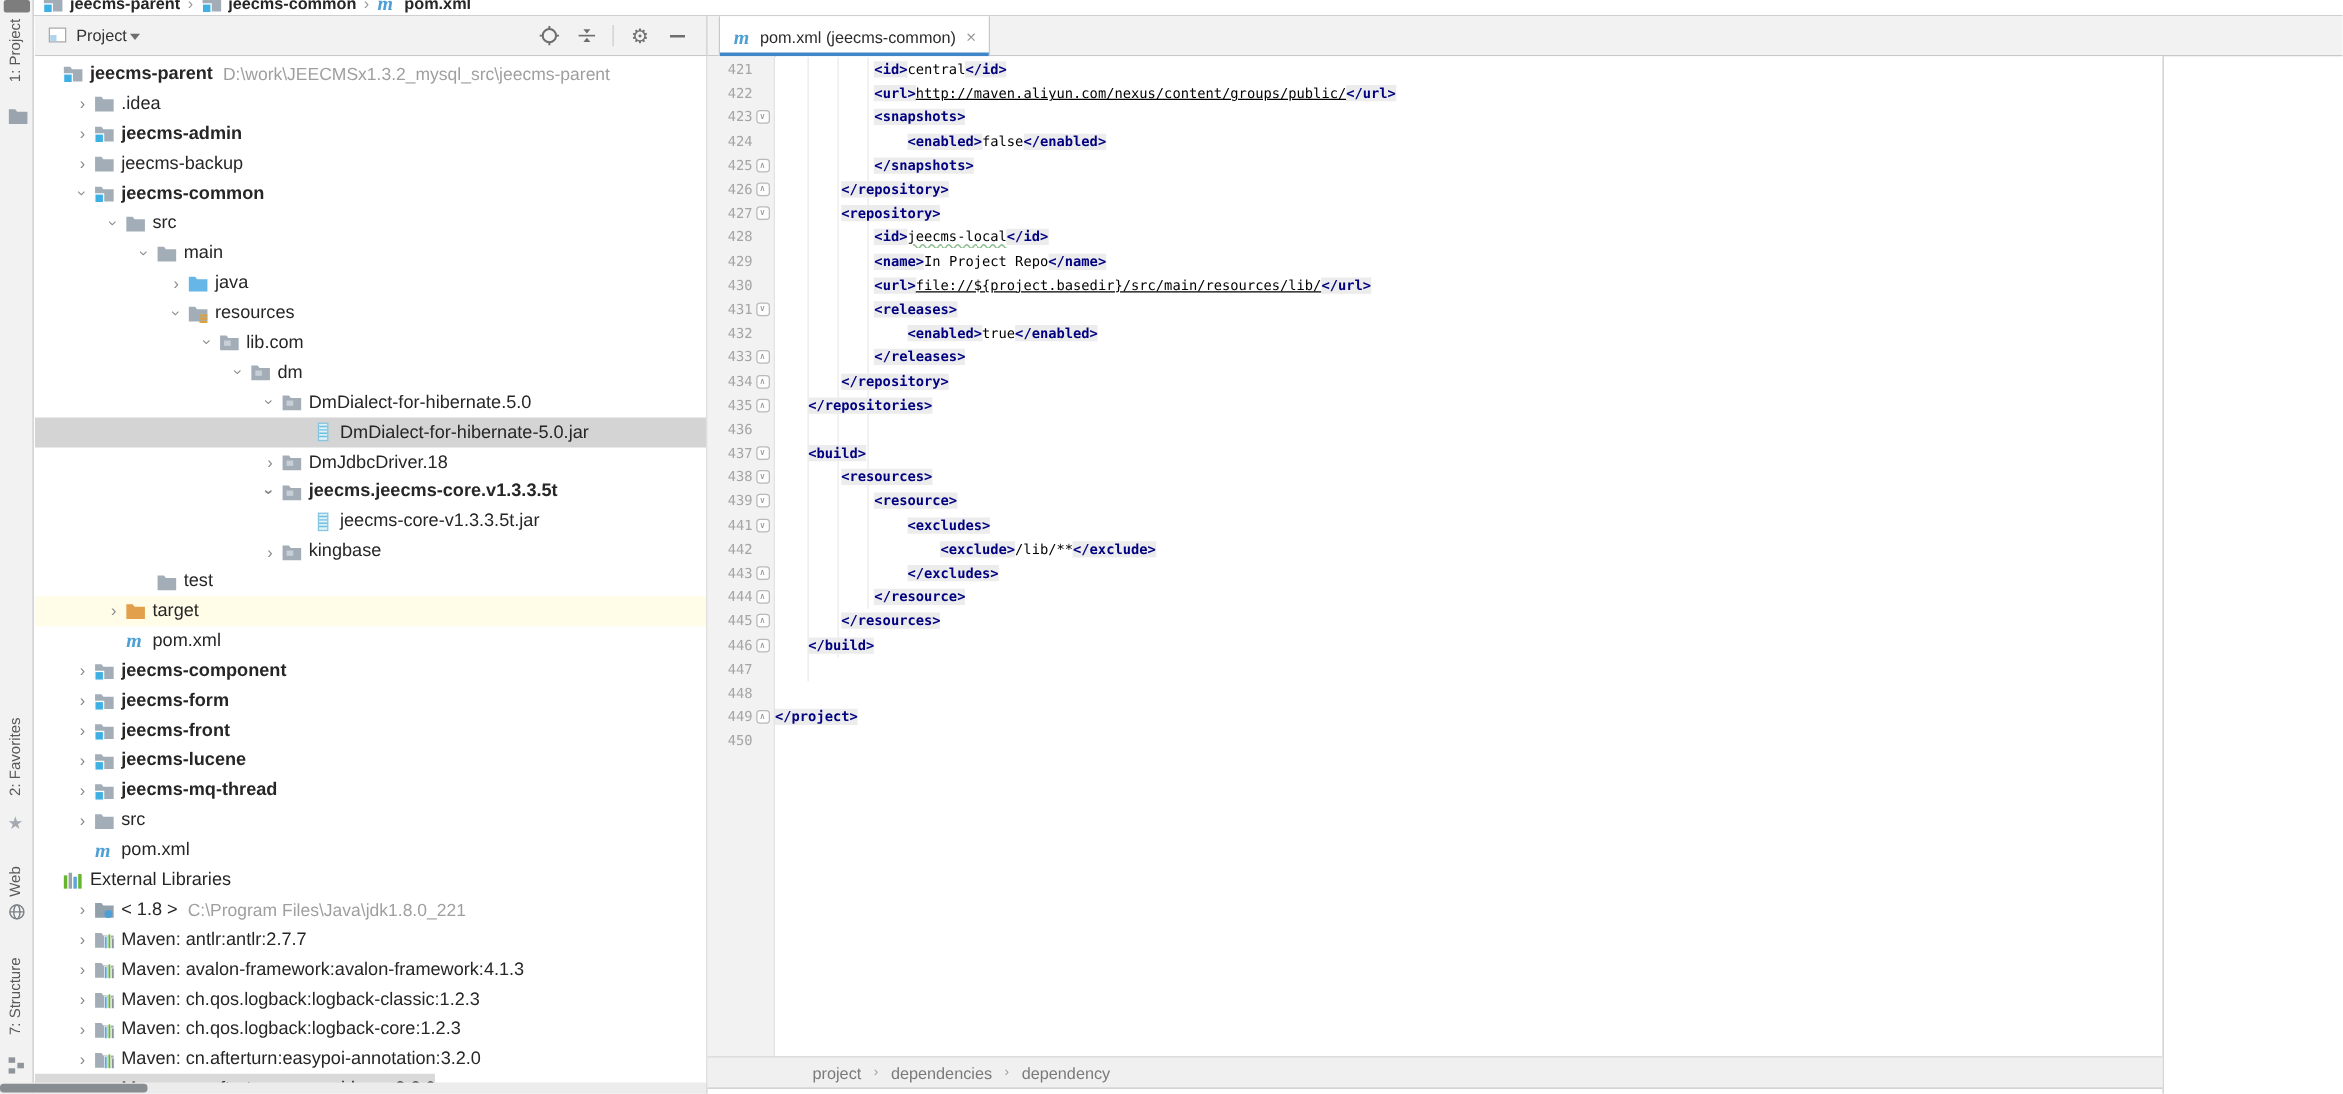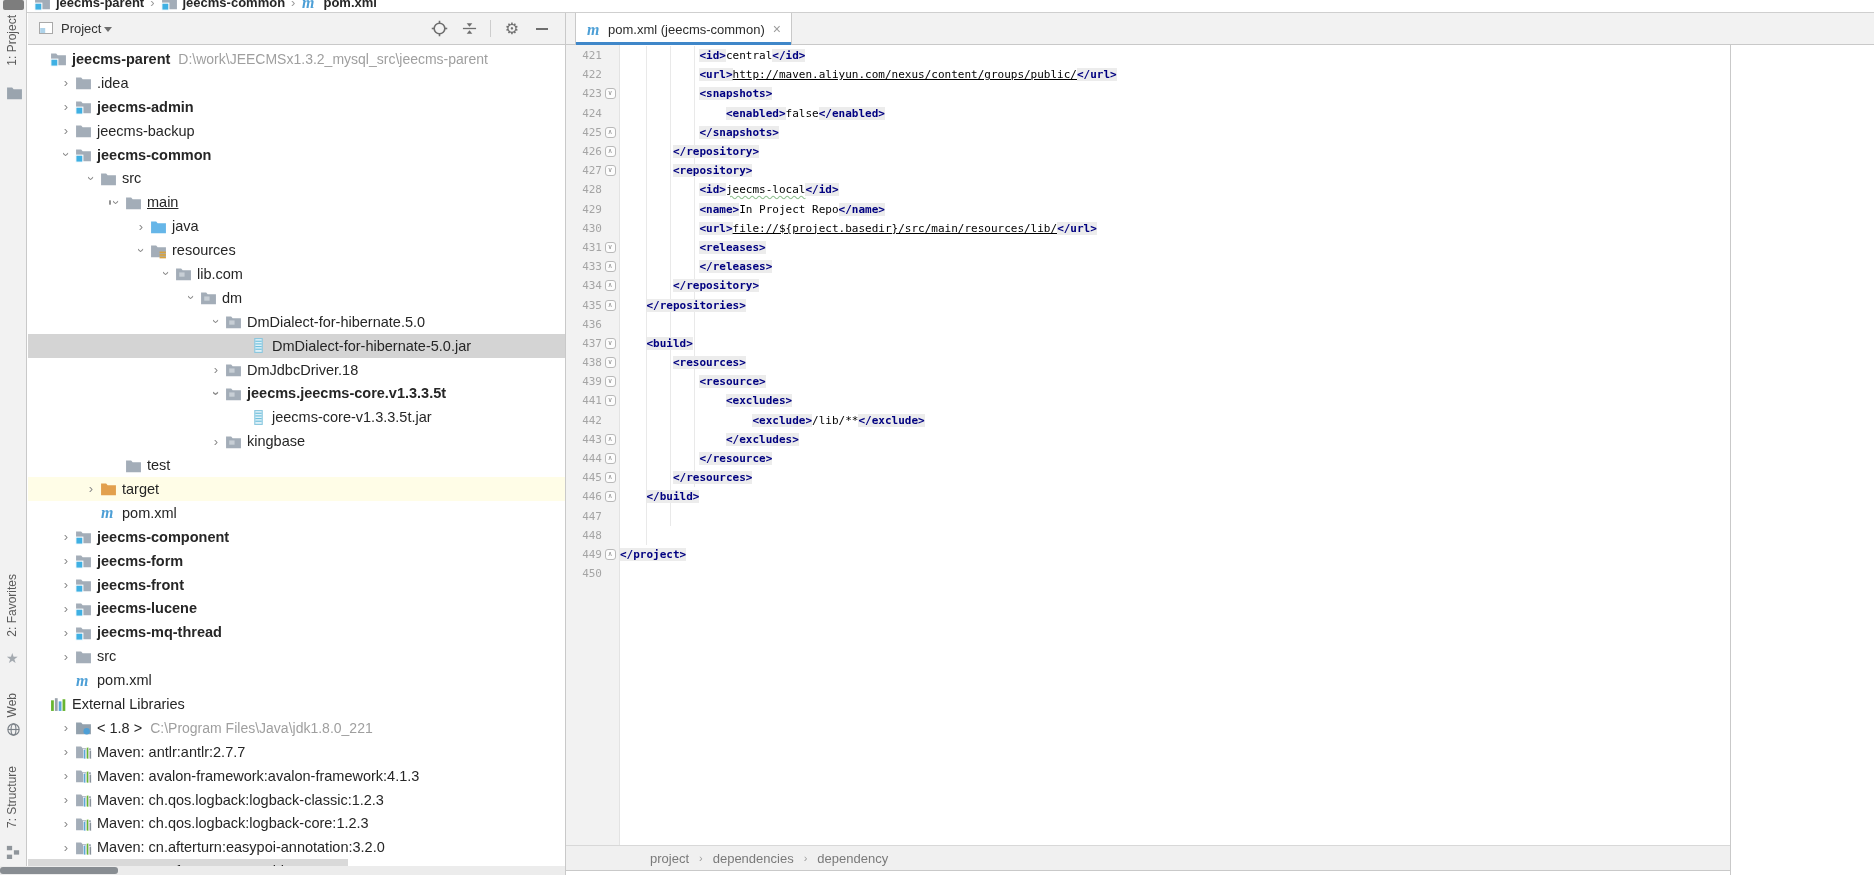--- a/index.html
+++ b/index.html
@@ -240,21 +240,21 @@
     <div class="row">
       <span class="rowinner" style="padding-left: 54px;">
         <span class="arr exp">›</span>
         <span class="tico"><svg width="17" height="17" viewBox="0 0 16 16">
             <path d="M1 3.2 h4.8 l1.4 1.8 H15 v9.3 H1 Z" fill="#a3adb8"></path>
           </svg></span>
         <span class="tlab">src</span>
       </span>
     </div>
     <div class="row">
-      <span class="rowinner" style="padding-left: 79px; text-decoration: underline;">
+      <span class="rowinner" style="padding-left: 79px;">
         <span class="arr exp">›</span>
         <span class="tico"><svg width="17" height="17" viewBox="0 0 16 16">
             <path d="M1 3.2 h4.8 l1.4 1.8 H15 v9.3 H1 Z" fill="#a3adb8"></path>
           </svg></span>
         <span class="tlab">main</span>
       </span>
     </div>
     <div class="row">
       <span class="rowinner" style="padding-left: 104px;">
         <span class="arr">›</span>
@@ -628,20 +628,25 @@
       <span class="ct">            <span class="t">&lt;url&gt;</span><span class="u">file://${project.basedir}/src/main/resources/lib/</span><span class="t">&lt;/url&gt;</span></span>
     </div>
     <div class="cl">
       <span class="ln">431</span>
       <span class="fc">
         <span class="fm">∨</span>
       </span>
       <span class="ct">            <span class="t">&lt;releases&gt;</span></span>
     </div>
     <div class="cl">
+      <span class="ln">432</span>
+      <span class="fc"></span>
+      <span class="ct">                <span class="t">&lt;enabled&gt;</span><span>true</span><span class="t">&lt;/enabled&gt;</span></span>
+    </div>
+    <div class="cl">
       <span class="ln">433</span>
       <span class="fc">
         <span class="fm">∧</span>
       </span>
       <span class="ct">            <span class="t">&lt;/releases&gt;</span></span>
     </div>
     <div class="cl">
       <span class="ln">434</span>
       <span class="fc">
         <span class="fm">∧</span>

